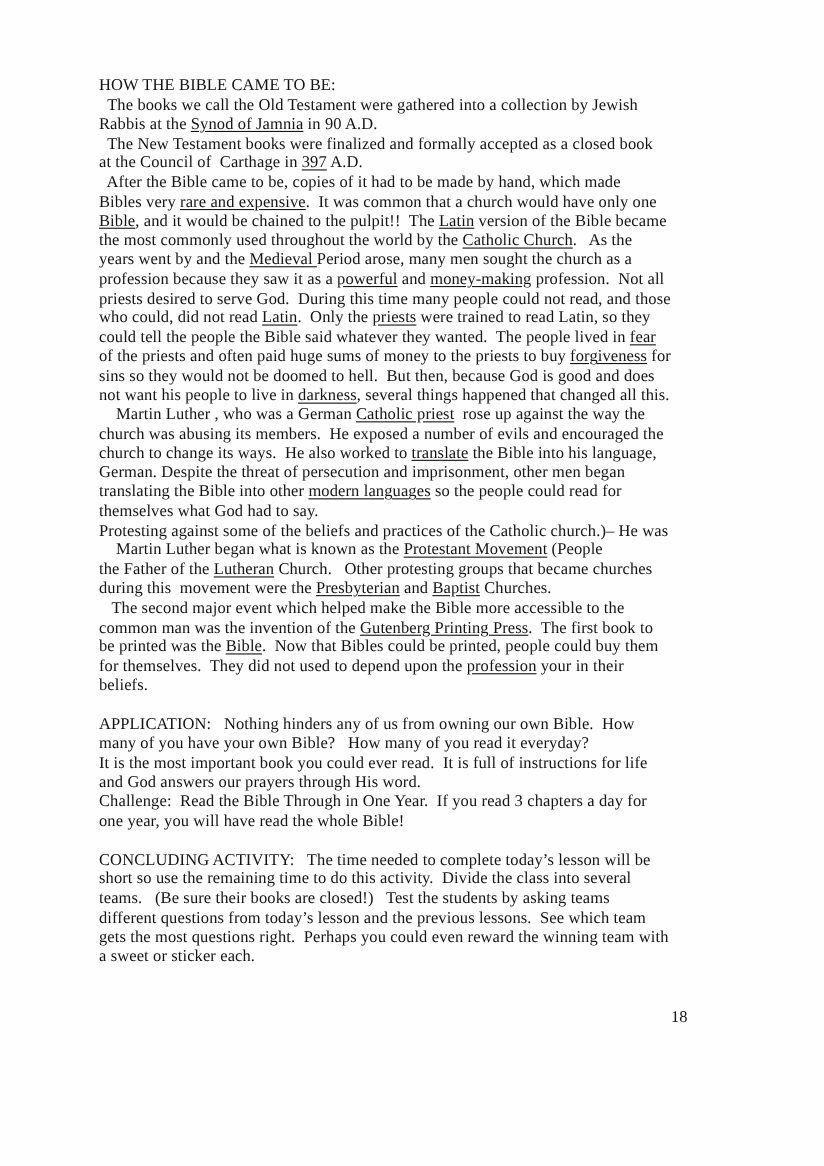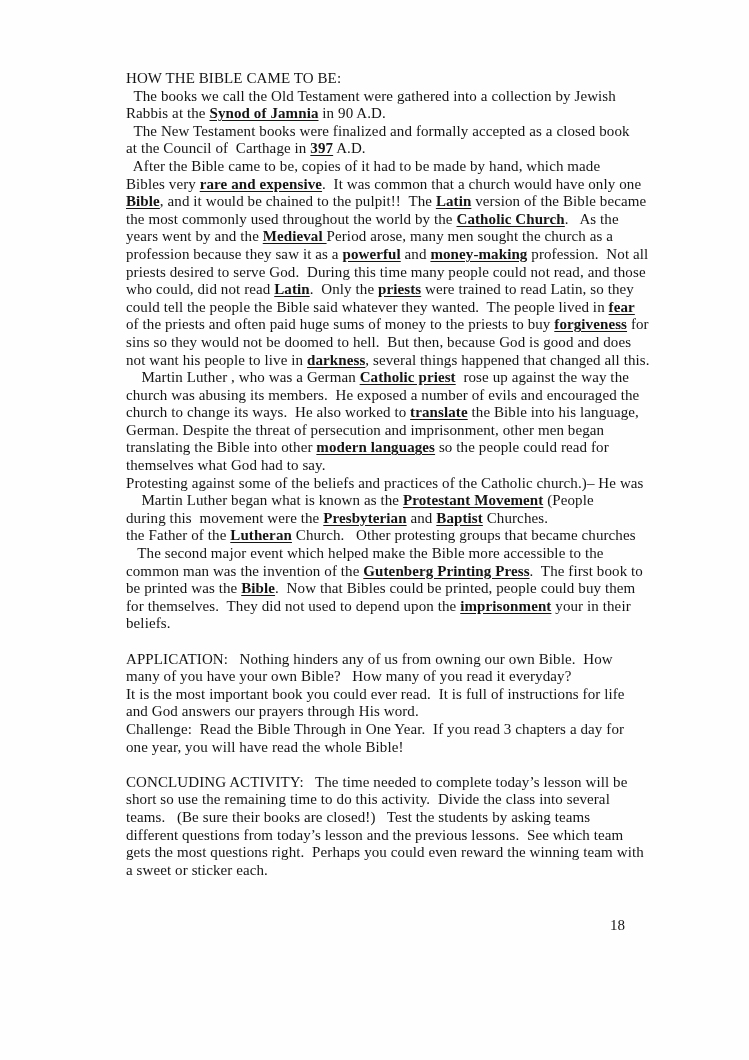--- a/index.html
+++ b/index.html
@@ -19,23 +19,22 @@
     position: absolute;
     left: 90px; top: 70px;
     width: 590px;
     font-size: 15px;
     line-height: 17.6px;
     letter-spacing: 0.1px;
   }
   .line {
     white-space: pre;
     min-height: 17.6px;
-    margin-left: 36px;
   }
-  .u { text-decoration: underline; text-underline-offset: 2px; font-weight: bold; }
+  .u { text-decoration: underline; text-underline-offset: 2px; }
   .page-number {
     position: absolute;
     left: 90px; top: 917px;
     width: 535px;
     text-align: right;
     font-size: 15px;
   }
 </style>
 </head>
 <body>
@@ -60,26 +59,26 @@
       <div class="line"><span>sins so they would not be doomed to hell.  But then, because God is good and does</span></div>
       <div class="line"><span>not want his people to live in </span><span class="u">darkness</span><span>, several things happened that changed all this.</span></div>
       <div class="line"><span>    Martin Luther , who was a German </span><span class="u">Catholic priest</span><span>  rose up against the way the</span></div>
       <div class="line"><span>church was abusing its members.  He exposed a number of evils and encouraged the</span></div>
       <div class="line"><span>church to change its ways.  He also worked to </span><span class="u">translate</span><span> the Bible into his language,</span></div>
       <div class="line"><span>German. Despite the threat of persecution and imprisonment, other men began</span></div>
       <div class="line"><span>translating the Bible into other </span><span class="u">modern languages</span><span> so the people could read for</span></div>
       <div class="line"><span>themselves what God had to say.</span></div>
       <div class="line"><span>Protesting against some of the beliefs and practices of the Catholic church.)– He was</span></div>
       <div class="line"><span>    Martin Luther began what is known as the </span><span class="u">Protestant Movement</span><span> (People</span></div>
+      <div class="line"><span>the Father of the </span><span class="u">Lutheran</span><span> Church.   Other protesting groups that became churches</span></div>
       <div class="line"><span>during this  movement were the </span><span class="u">Presbyterian</span><span> and </span><span class="u">Baptist</span><span> Churches.</span></div>
-      <div class="line"><span>the Father of the </span><span class="u">Lutheran</span><span> Church.   Other protesting groups that became churches</span></div>
       <div class="line"><span>   The second major event which helped make the Bible more accessible to the</span></div>
       <div class="line"><span>common man was the invention of the </span><span class="u">Gutenberg Printing Press</span><span>.  The first book to</span></div>
       <div class="line"><span>be printed was the </span><span class="u">Bible</span><span>.  Now that Bibles could be printed, people could buy them</span></div>
-      <div class="line"><span>for themselves.  They did not used to depend upon the </span><span class="u">imprisonment</span><span> your in their</span></div>
+      <div class="line"><span>for themselves.  They did not used to depend upon the </span><span class="u">profession</span><span> your in their</span></div>
       <div class="line"><span>beliefs.</span></div>
       <div class="line">&nbsp;</div>
       <div class="line"><span>APPLICATION:   Nothing hinders any of us from owning our own Bible.  How</span></div>
       <div class="line"><span>many of you have your own Bible?   How many of you read it everyday?</span></div>
       <div class="line"><span>It is the most important book you could ever read.  It is full of instructions for life</span></div>
       <div class="line"><span>and God answers our prayers through His word.</span></div>
       <div class="line"><span>Challenge:  Read the Bible Through in One Year.  If you read 3 chapters a day for</span></div>
       <div class="line"><span>one year, you will have read the whole Bible!</span></div>
       <div class="line">&nbsp;</div>
       <div class="line"><span>CONCLUDING ACTIVITY:   The time needed to complete today’s lesson will be</span></div>

